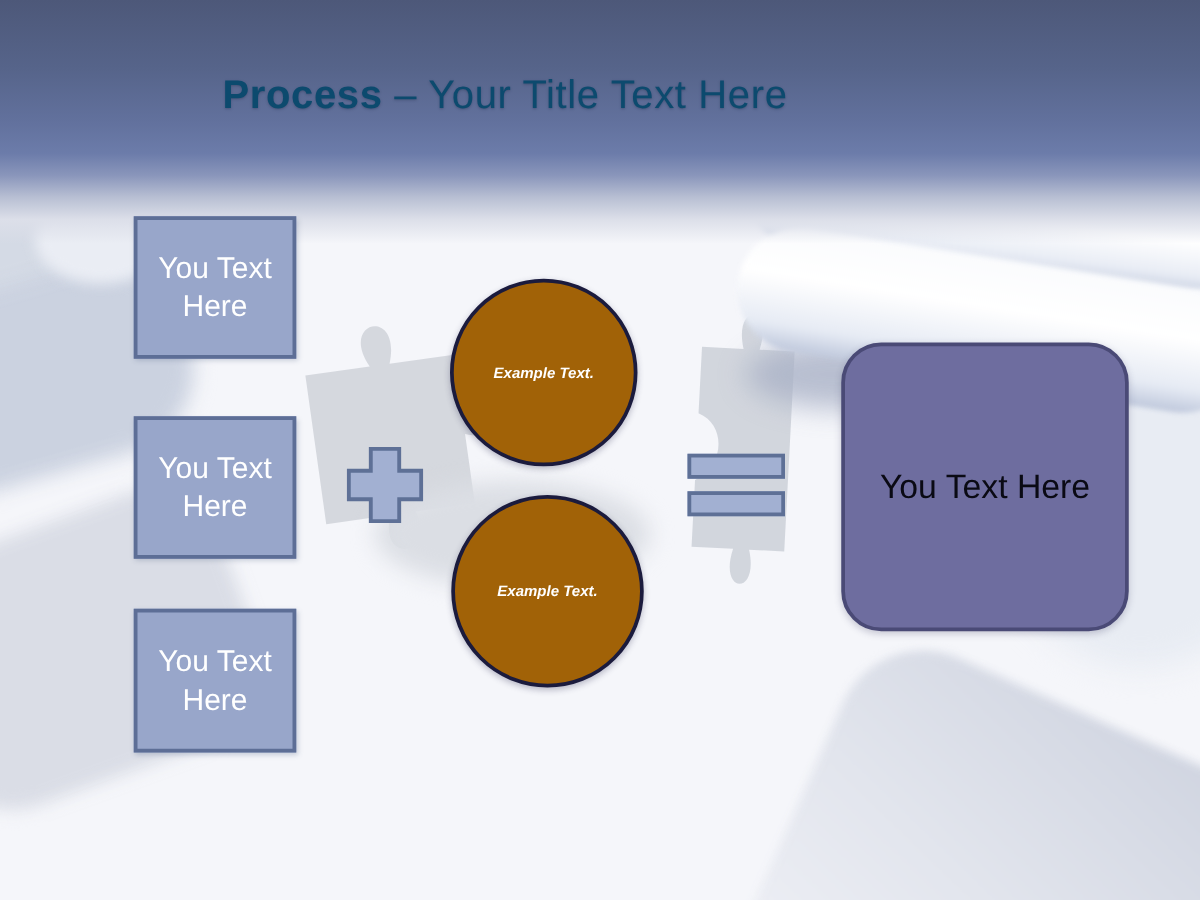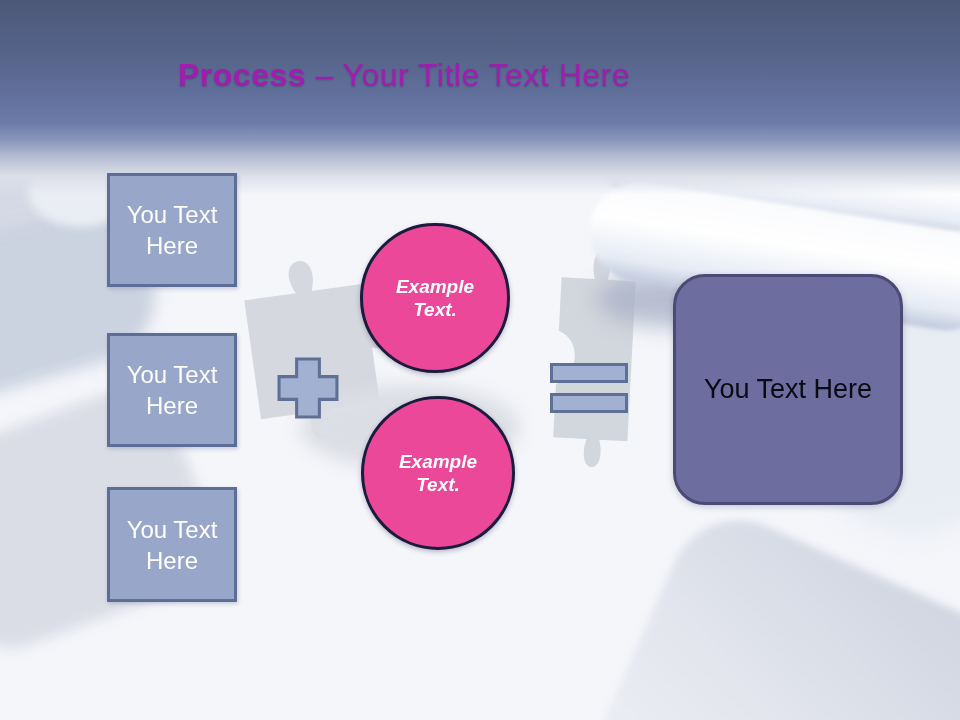--- a/index.html
+++ b/index.html
@@ -37,37 +37,37 @@
     transform:rotate(24deg);transform-origin:0 0;filter:blur(4px);
     background:linear-gradient(200deg,#CBD0DD 0%,#E2E5ED 55%,#F2F3F8 100%);}
   
   .header-grad{position:absolute;left:0;top:0;width:960px;height:195px;z-index:1;
     background:linear-gradient(180deg,
       #4D5879 0%, #56648A 28%, #62719D 50%, #6C7CAA 63%,
       #8A96BB 72%, #B8BFD3 81%, #DCDFE9 90%, rgba(245,246,250,0) 100%);}
   
   .content{position:absolute;inset:0;z-index:2;}
   .title{position:absolute;left:0;top:53px;width:808px;text-align:center;
-    color:#a21caf;font-size:32px;line-height:44px;letter-spacing:.5px;
+    color:#0c4a6e;font-size:32px;line-height:44px;letter-spacing:.5px;
     text-shadow:0 1px 2px rgba(30,40,70,.35);}
   .title .b{font-weight:bold;}
   .ibox{position:absolute;left:107px;width:130px;height:114px;box-sizing:border-box;
     background:#98A6CA;border:3px solid #5D6E96;
     display:flex;align-items:center;justify-content:center;text-align:center;
     color:#FFFFFF;font-size:24px;line-height:31px;
     box-shadow:1px 2px 4px rgba(90,105,140,.3);}
   .ibox1{top:173px;} .ibox2{top:333px;} .ibox3{top:487px;height:115px;}
   .plus-wrap{position:absolute;left:277px;top:357px;width:62px;height:62px;}
   .eqbar{position:absolute;left:550px;width:78px;height:20px;box-sizing:border-box;
     background:#A2B0D2;border:3px solid #5E7096;}
   .eqbar1{top:363px;} .eqbar2{top:393px;}
   .circle{position:absolute;box-sizing:border-box;border-radius:50%;
-    background:#ec4899;border:3px solid #1B1B3D;
+    background:#a16207;border:3px solid #1B1B3D;
     display:flex;align-items:center;justify-content:center;text-align:center;
-    color:#FFFFFF;font-size:19px;font-weight:bold;font-style:italic;line-height:23px;
+    color:#FFFFFF;font-size:12px;font-weight:bold;font-style:italic;line-height:23px;
     box-shadow:0 2px 5px rgba(40,40,80,.3);}
   .circle .txt{width:84px;}
   .circle1{left:360px;top:223px;width:150px;height:150px;}
   .circle2{left:361px;top:396px;width:154px;height:154px;}
   .result{position:absolute;left:673px;top:274px;width:230px;height:231px;box-sizing:border-box;
     background:#6E6D9F;border:3px solid #4A4A76;border-radius:32px;
     display:flex;align-items:center;justify-content:center;text-align:center;
     color:#0A0A14;font-size:27px;
     box-shadow:0 2px 6px rgba(60,60,100,.25);}
 </style>

